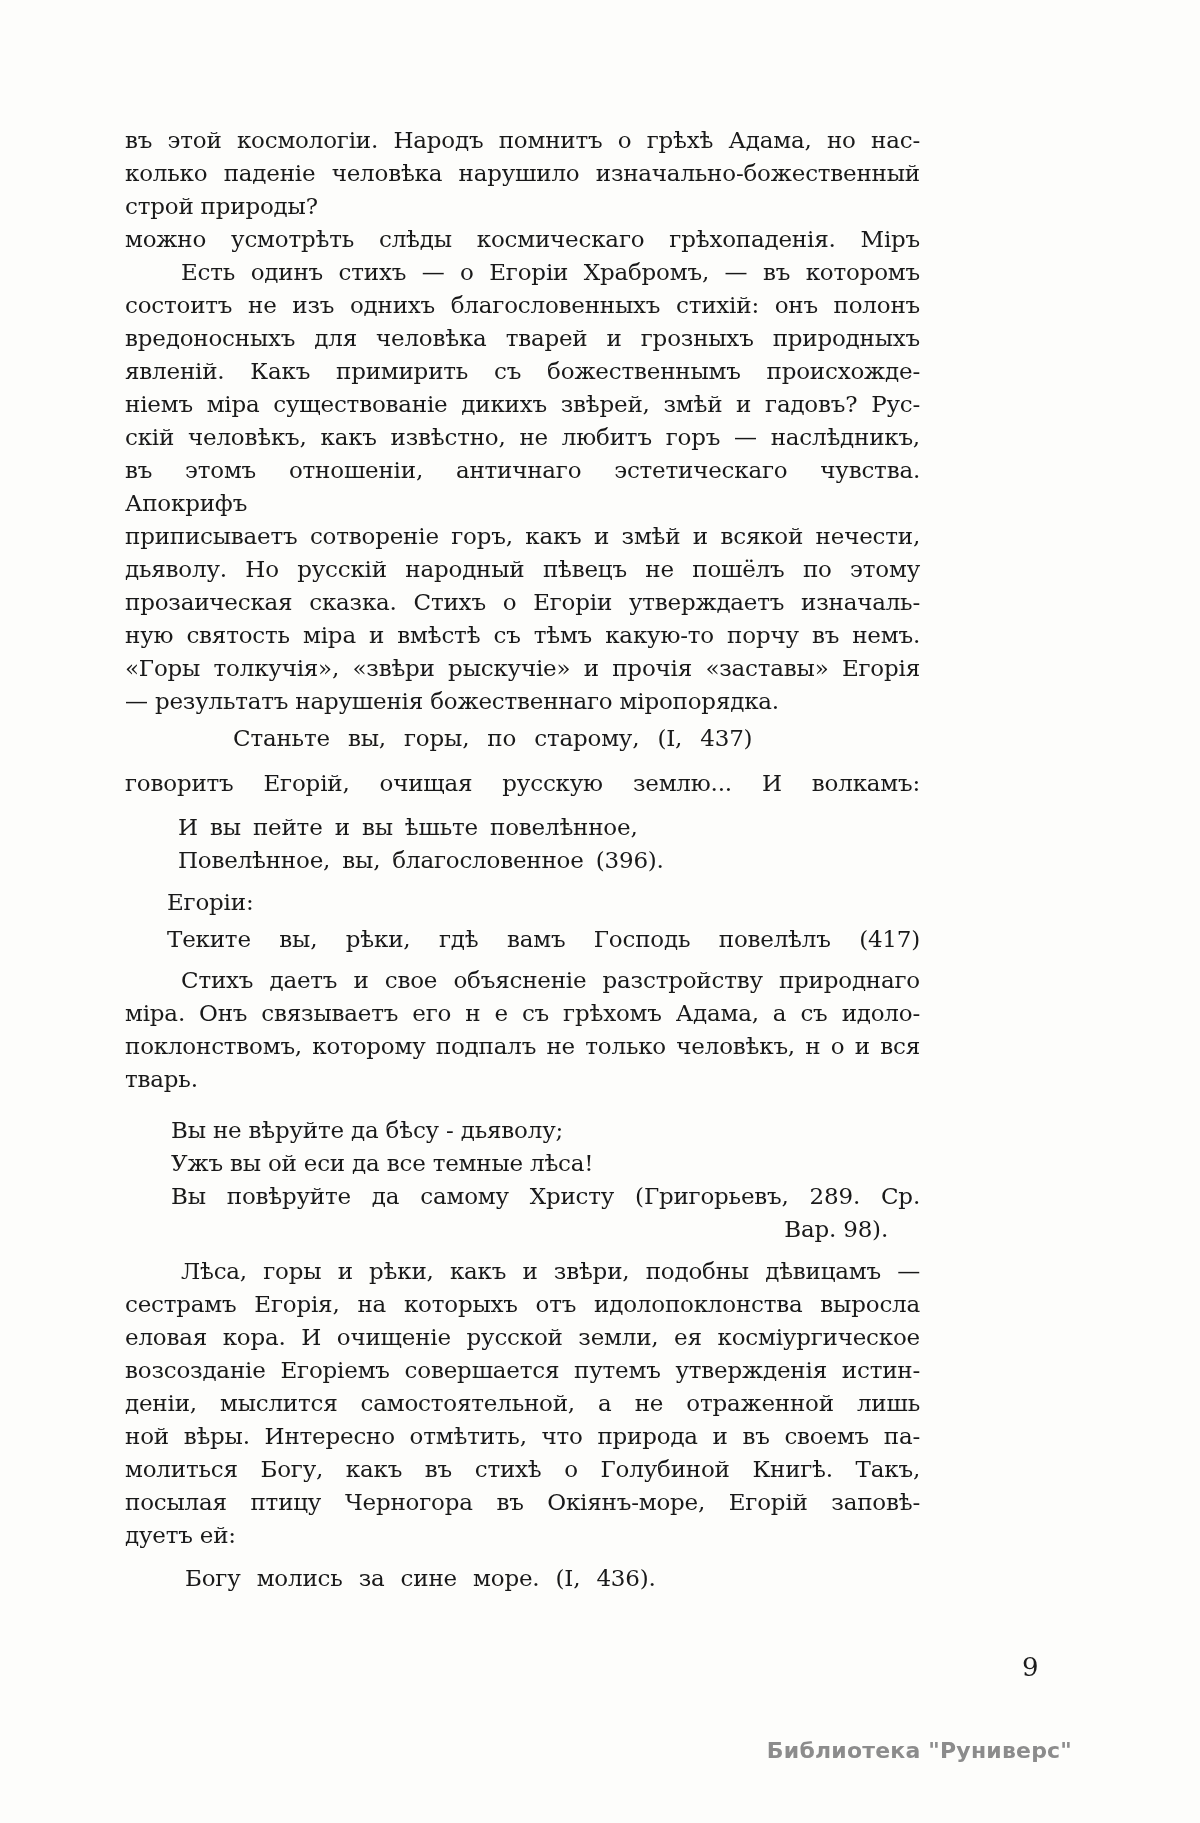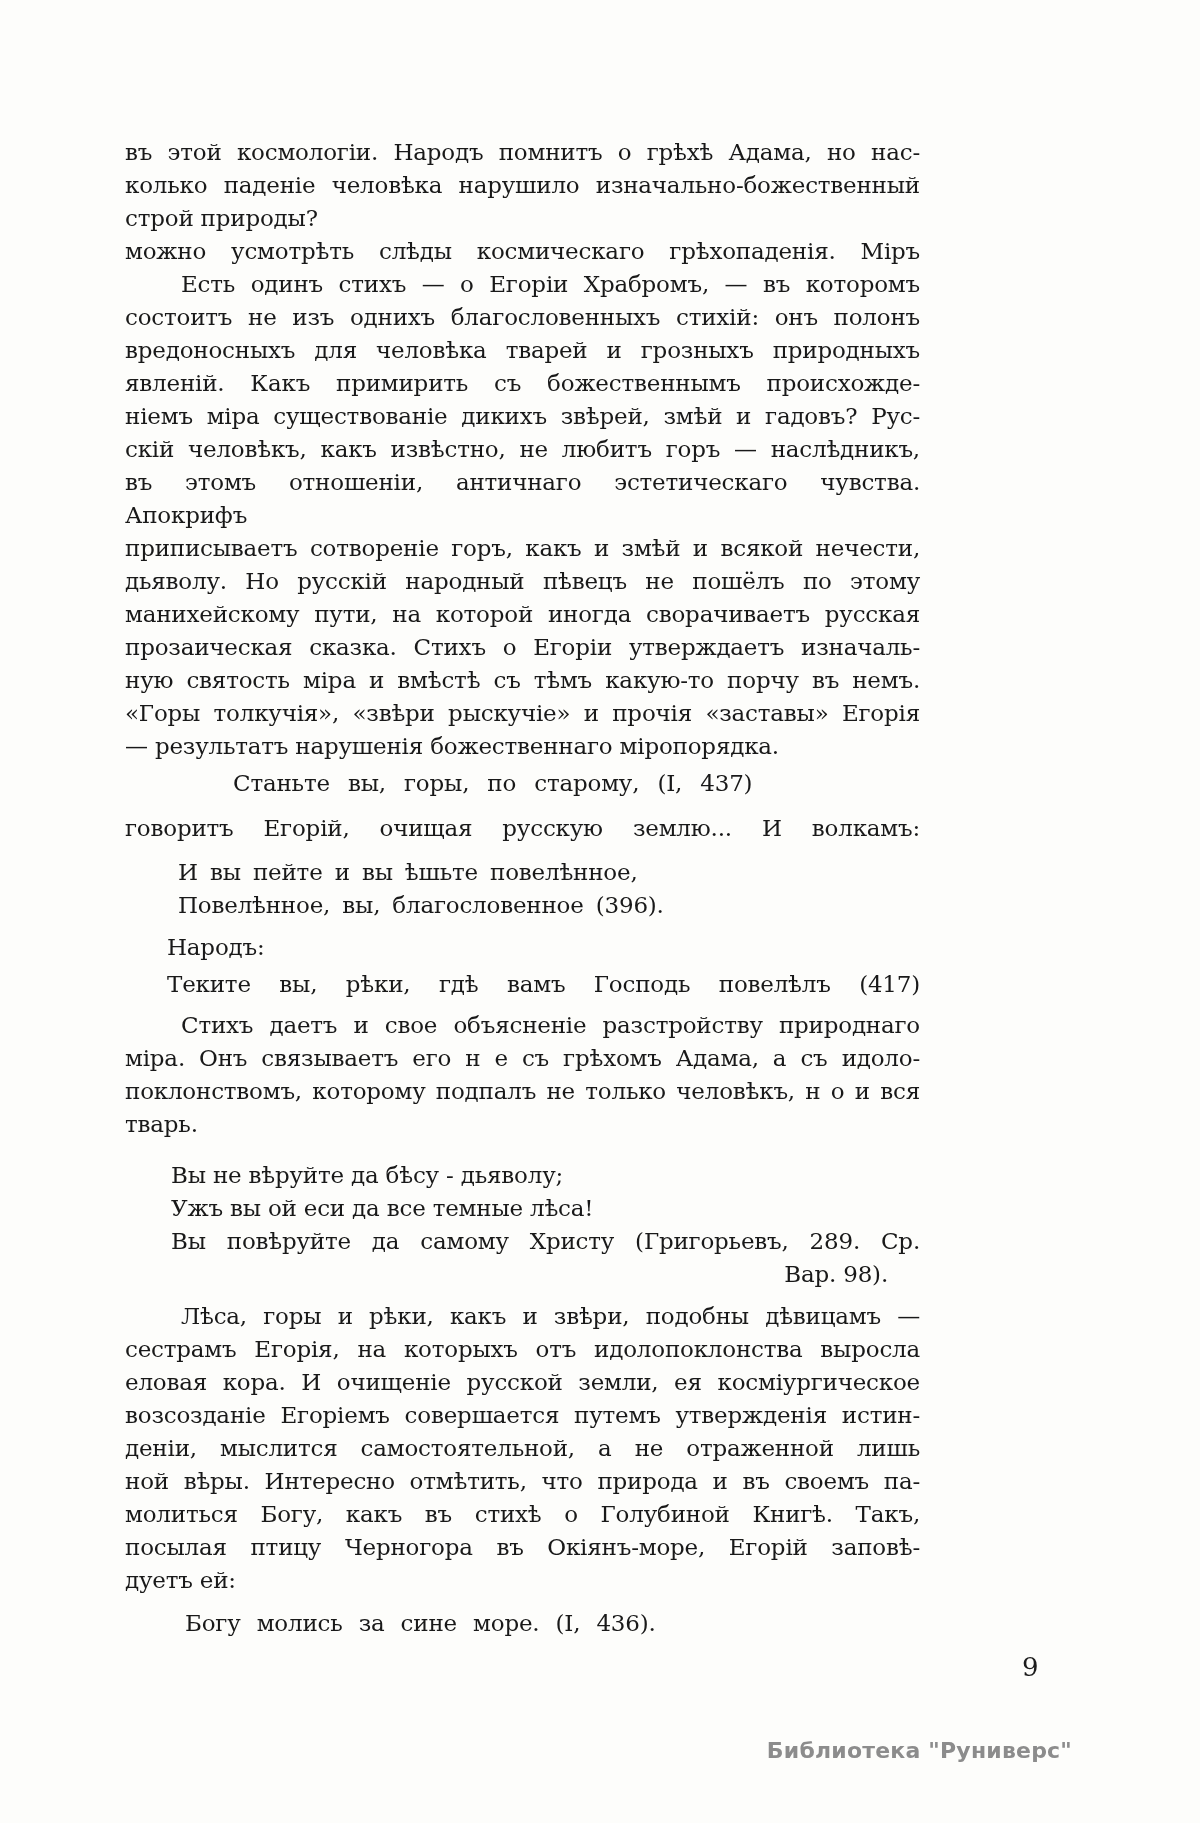--- a/index.html
+++ b/index.html
@@ -6,21 +6,21 @@
   .page{
     position:relative;
     width:1200px;height:1823px;
     background:#fdfdfb;
     overflow:hidden;
     font-family:"DejaVu Serif","Liberation Serif",serif;
     color:#191919;
   }
   .textblock{
     position:absolute;
-    left:125px;top:136px;width:795px;
+    left:125px;top:124px;width:795px;
     font-size:23px;
     line-height:33px;
     letter-spacing:-0.2px;
   }
   .ln{text-align:justify;text-align-last:justify;}
   .ln.last{text-align-last:left;}
   .ind{padding-left:56px;}
   .ind42{padding-left:42px;}
   .v{text-align:left;text-align-last:left;}
   .verse1{margin-left:108px;word-spacing:11px;}
@@ -69,42 +69,41 @@
       <div class="ln">можно усмотрѣть слѣды космическаго грѣхопаденія. Міръ</div>
       <div class="ln ind">Есть одинъ стихъ — о Егоріи Храбромъ, — въ которомъ</div>
       <div class="ln">состоитъ не изъ однихъ благословенныхъ стихій: онъ полонъ</div>
       <div class="ln">вредоносныхъ для человѣка тварей и грозныхъ природныхъ</div>
       <div class="ln">явленій. Какъ примирить съ божественнымъ происхожде-</div>
       <div class="ln">ніемъ міра существованіе дикихъ звѣрей, змѣй и гадовъ? Рус-</div>
       <div class="ln">скій человѣкъ, какъ извѣстно, не любитъ горъ — наслѣдникъ,</div>
       <div class="ln">въ этомъ отношеніи, античнаго эстетическаго чувства. Апокрифъ</div>
       <div class="ln">приписываетъ сотвореніе горъ, какъ и змѣй и всякой нечести,</div>
       <div class="ln">дьяволу. Но русскій народный пѣвецъ не пошёлъ по этому</div>
-      <div class="ln">манихейскому пути, на которой иногда сворачиваетъ русская</div>
       <div class="ln">прозаическая сказка. Стихъ о Егоріи утверждаетъ изначаль-</div>
       <div class="ln">ную святость міра и вмѣстѣ съ тѣмъ какую-то порчу въ немъ.</div>
       <div class="ln">«Горы толкучія», «звѣри рыскучіе» и прочія «заставы» Егорія</div>
       <div class="ln last">— результатъ нарушенія божественнаго міропорядка.</div>
     </div>
 
     <div class="gap4">
       <div class="v verse1">Станьте вы, горы, по старому, (I, 437)</div>
     </div>
 
     <div class="gap12">
       <div class="ln">говоритъ Егорій, очищая русскую землю... И волкамъ:</div>
     </div>
 
     <div class="gap11">
       <div class="v verse2">И вы пейте и вы ѣшьте повелѣнное,</div>
       <div class="v verse2">Повелѣнное, вы, благословенное (396).</div>
     </div>
 
     <div class="gap9">
-      <div class="ln last ind42">Народъ:</div>
+      <div class="ln last ind42">Егоріи:</div>
       <div class="ln ind42 gap4">Теките вы, рѣки, гдѣ вамъ Господь повелѣлъ (417)</div>
     </div>
 
     <div class="gap8">
       <div class="ln ind">Стихъ даетъ и свое объясненіе разстройству природнаго</div>
       <div class="ln">міра. Онъ связываетъ его н е съ грѣхомъ Адама, а съ идоло-</div>
       <div class="ln">поклонствомъ, которому подпалъ не только человѣкъ, н о и вся</div>
       <div class="ln last">тварь.</div>
     </div>
 

